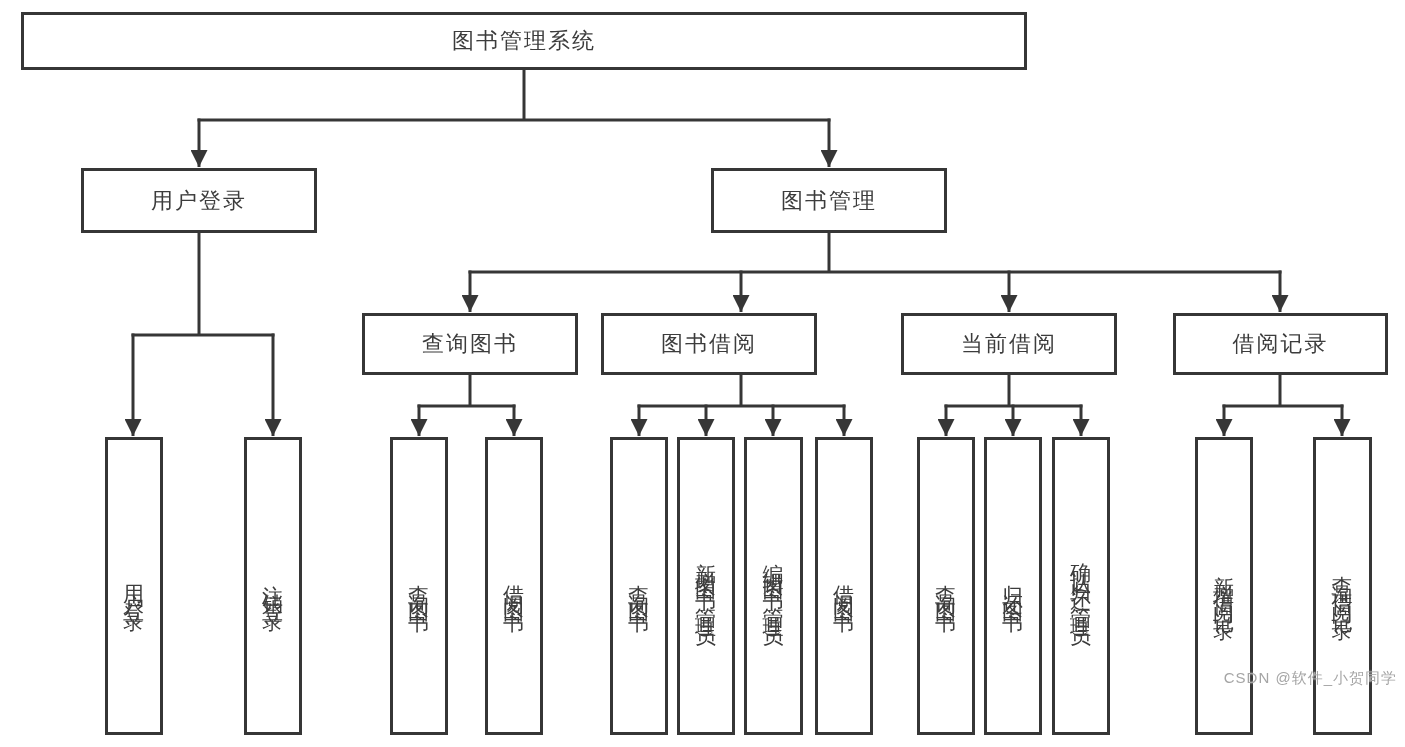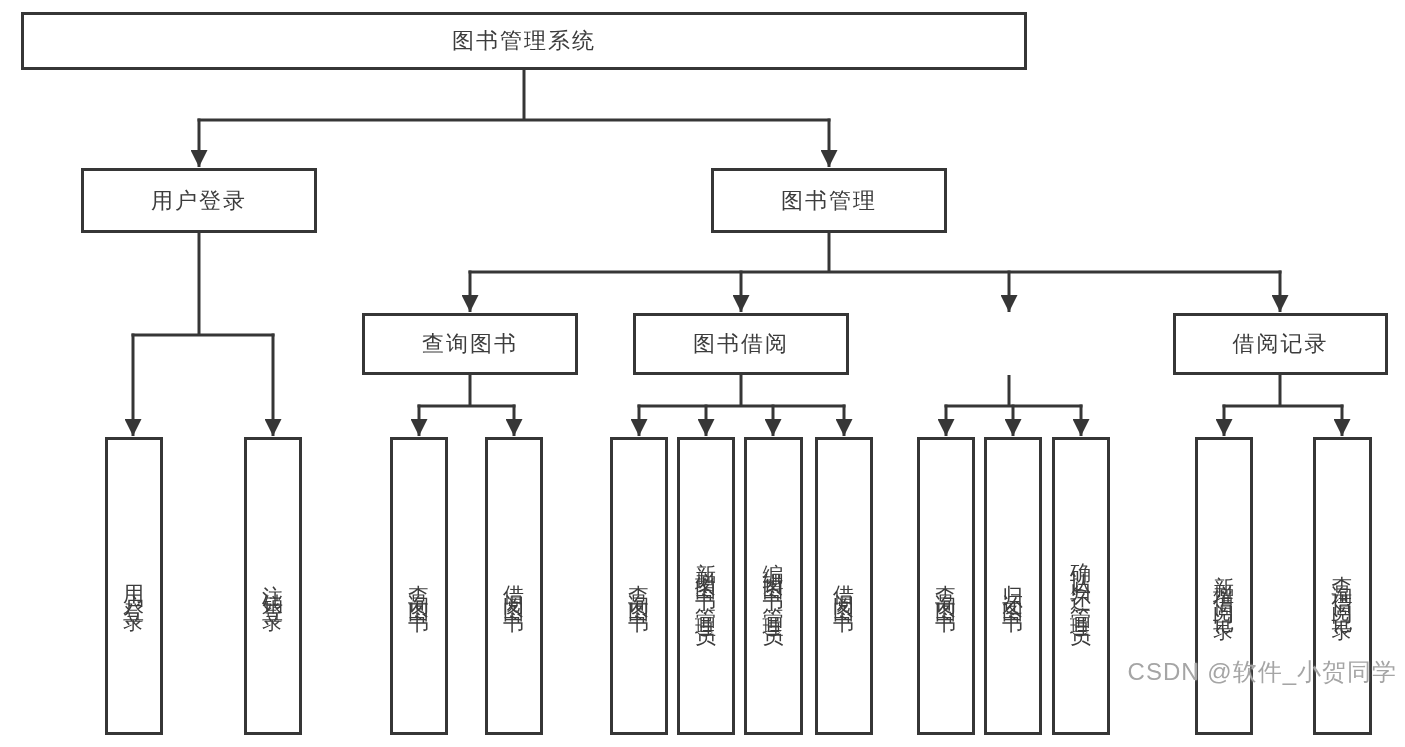--- a/index.html
+++ b/index.html
@@ -35,21 +35,21 @@
     letter-spacing: 9px;
     white-space: normal;
     line-height: 1;
   }
   #watermark {
     position: absolute;
     right: 8px;
     bottom: 6px;
     z-index: 3;
     color: #a5a5a5;
-    font-size: 24px;
+    font-size: 15px;
     letter-spacing: 1px;
     text-shadow: 0 0 2px #ffffff;
     text-align: right;
   }
 </style>
 </head>
 <body>
 
 <div id="stage">
 
@@ -125,22 +125,25 @@
   <div class="node" style="left:81px; top:168px; width:236px; height:65px;">
     <span class="lbl">用户登录</span>
   </div>
   <div class="node" style="left:711px; top:168px; width:236px; height:65px;">
     <span class="lbl">图书管理</span>
   </div>
 
   <div class="node" style="left:362px; top:313px; width:216px; height:62px;">
     <span class="lbl">查询图书</span>
   </div>
-  <div class="node" style="left:633px; top:313px; width:216px; height:62px;">
+  <div class="node" style="left:601px; top:313px; width:216px; height:62px;">
     <span class="lbl">图书借阅</span>
+  </div>
+  <div class="node" style="left:901px; top:313px; width:216px; height:62px;">
+    <span class="lbl">当前借阅</span>
   </div>
   <div class="node" style="left:1173px; top:313px; width:215px; height:62px;align-items:center;">
     <span class="lbl">借阅记录</span>
   </div>
 
   <div class="node v" style="left:105px; top:437px; width:58px; height:298px;">
     <span class="lbl">用户登录</span>
   </div>
   <div class="node v" style="left:244px; top:437px; width:58px; height:298px;">
     <span class="lbl">注销登录</span>

